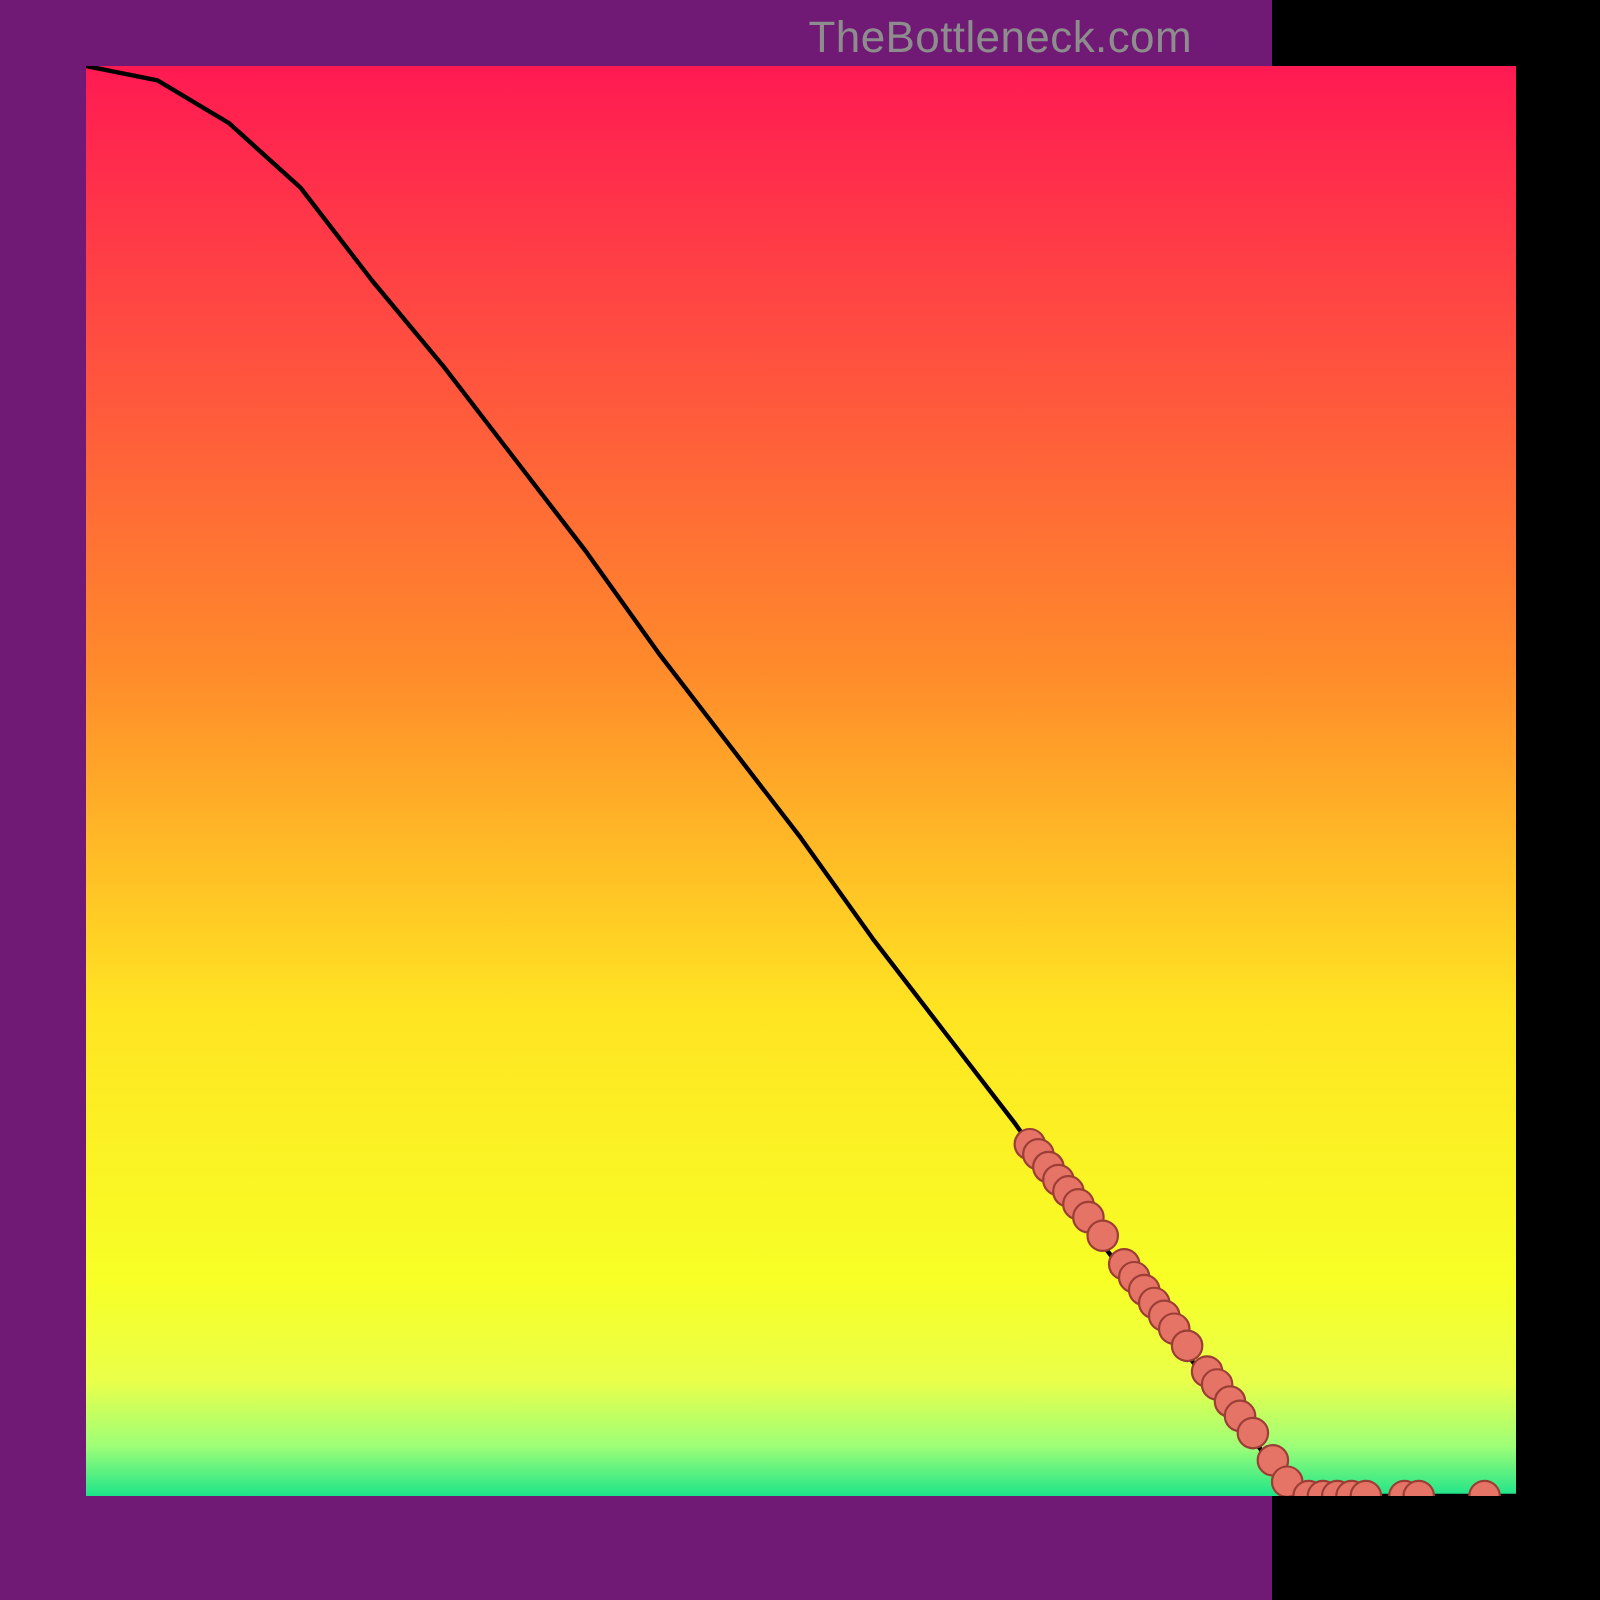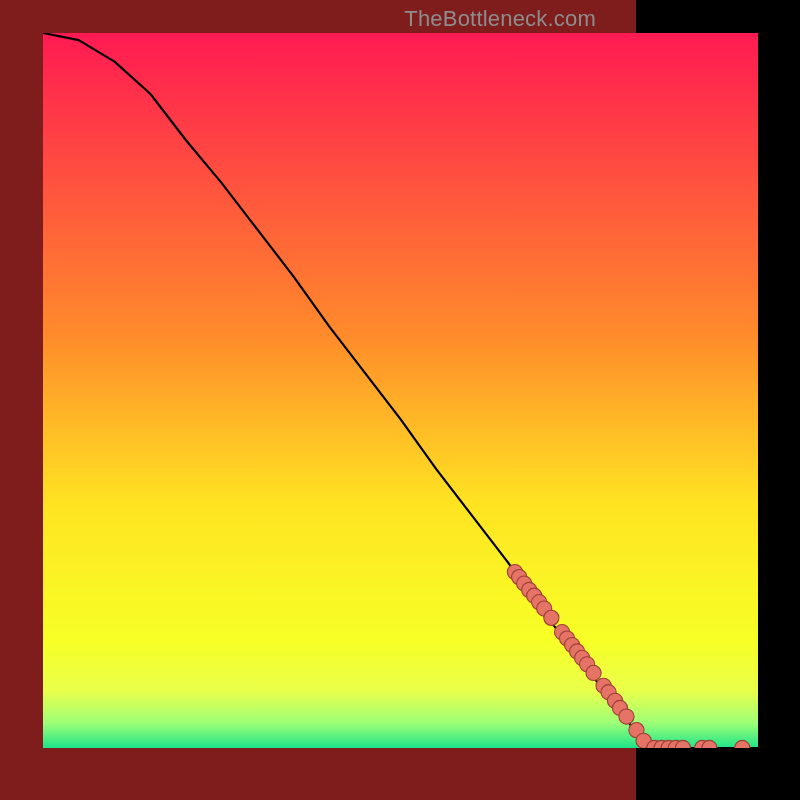--- a/index.html
+++ b/index.html
@@ -7,21 +7,21 @@
     padding: 0;
     width: 800px;
     height: 800px;
     background: #000000;
     overflow: hidden;
   }
   .frame {
     position: relative;
     width: 636px;
     height: 800px;
-    background: #7f1d1d;
+    background: #701a75;
   }
   .plot {
     position: absolute;
     left: 43px;
     top: 33px;
     width: 715px;
     height: 715px;
     overflow: hidden;
   }
   .attribution {

